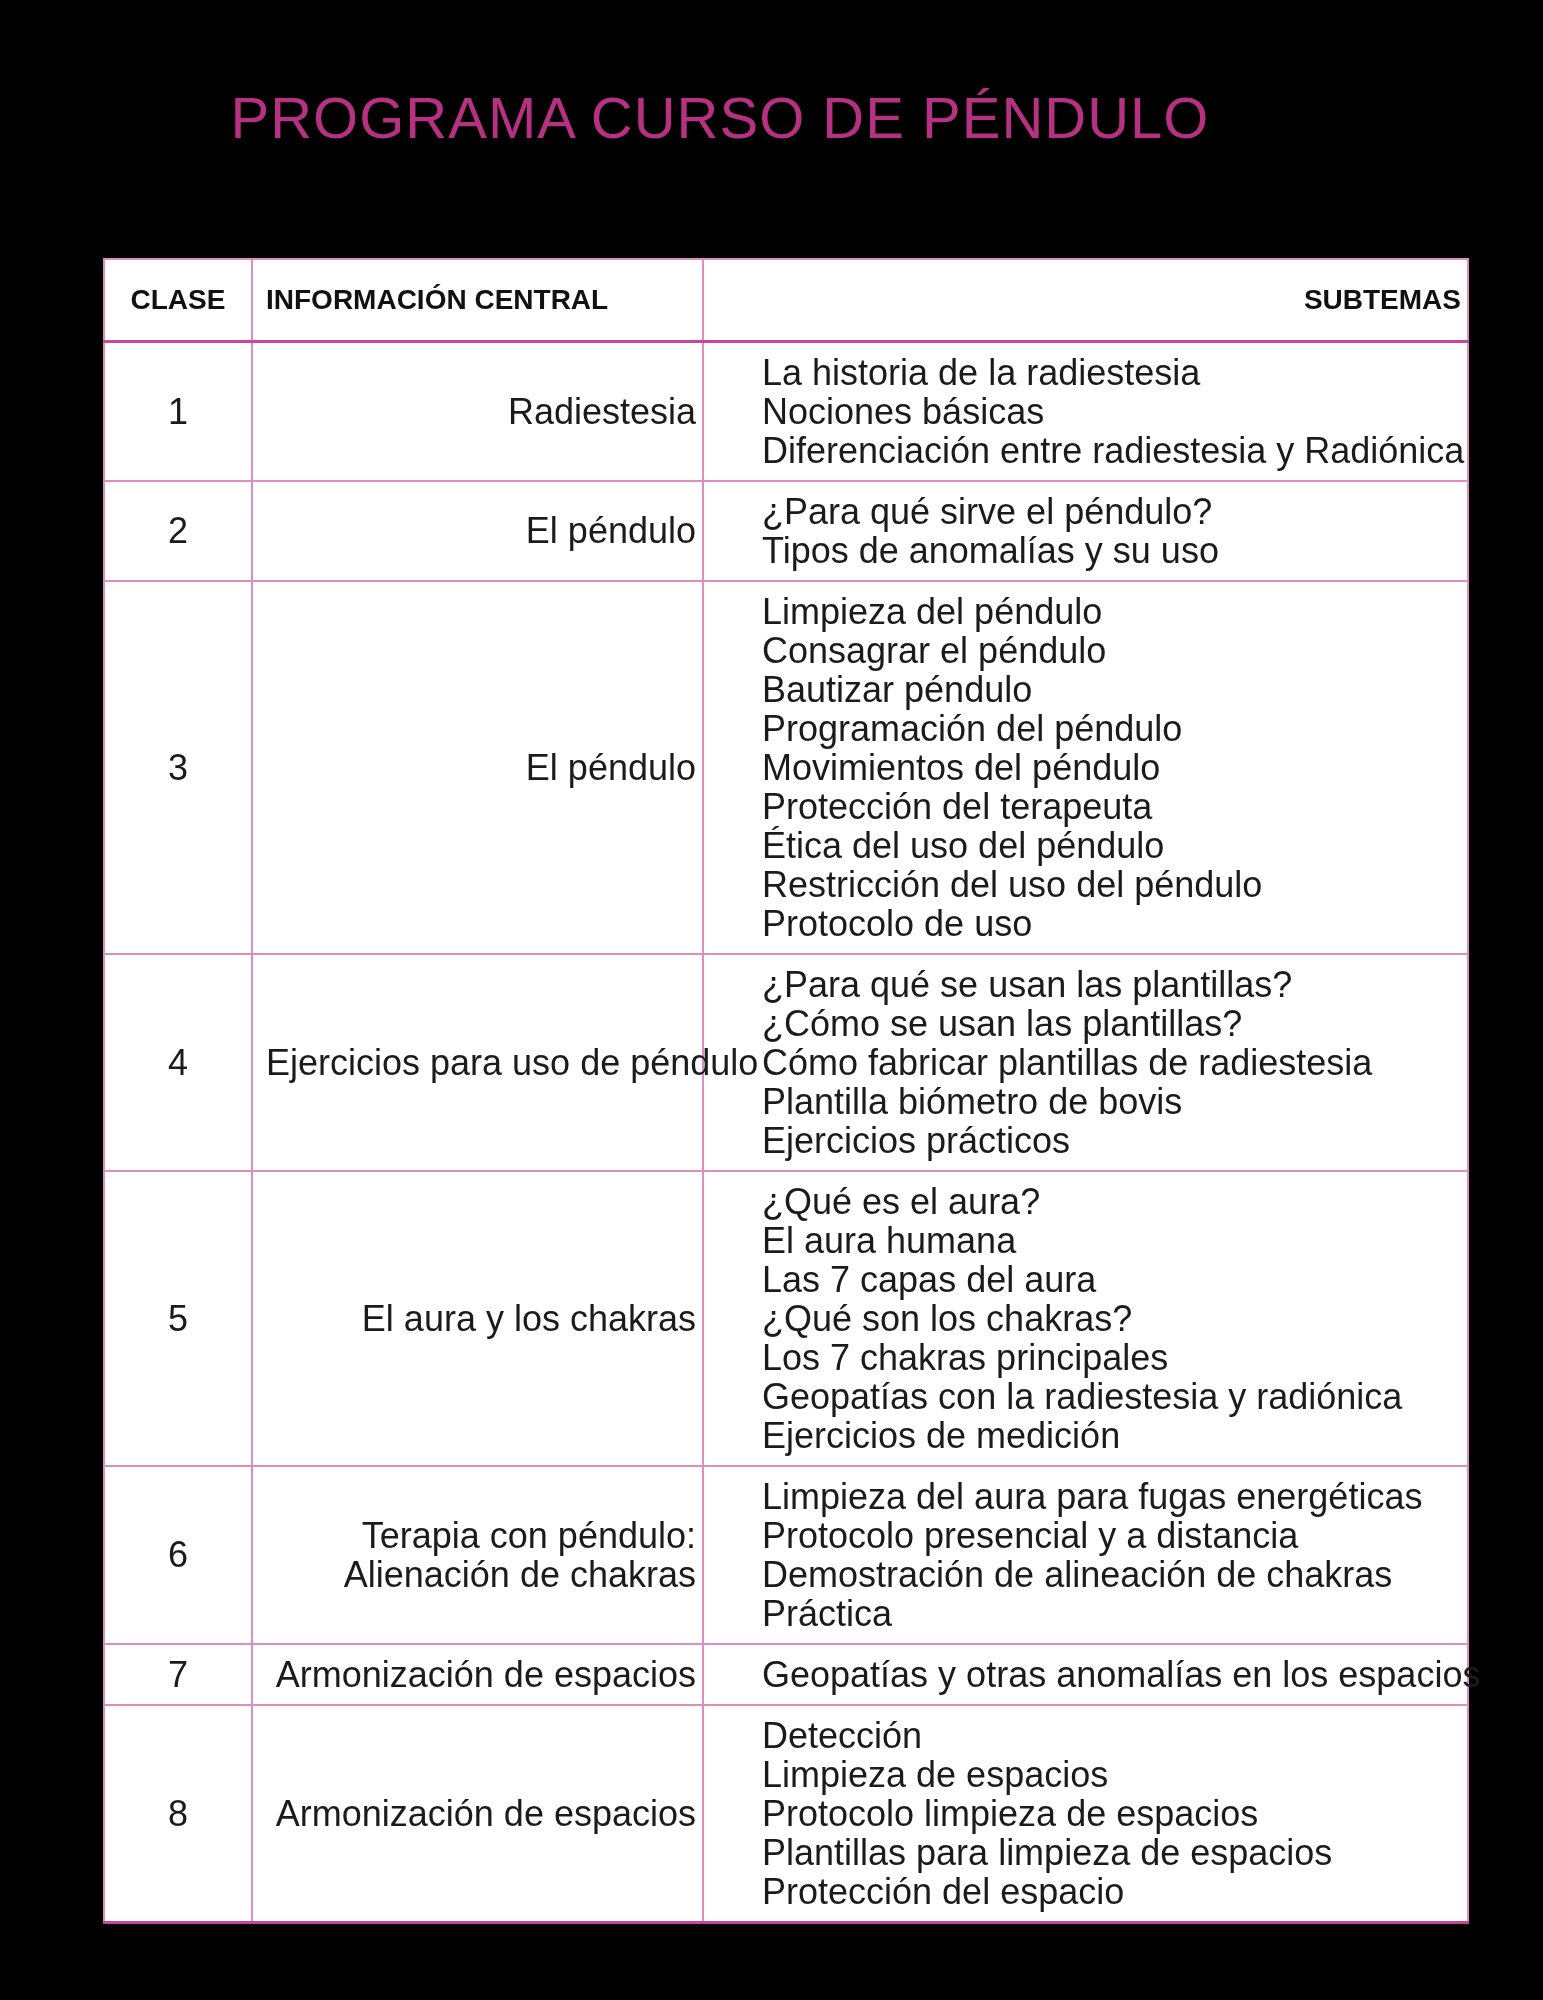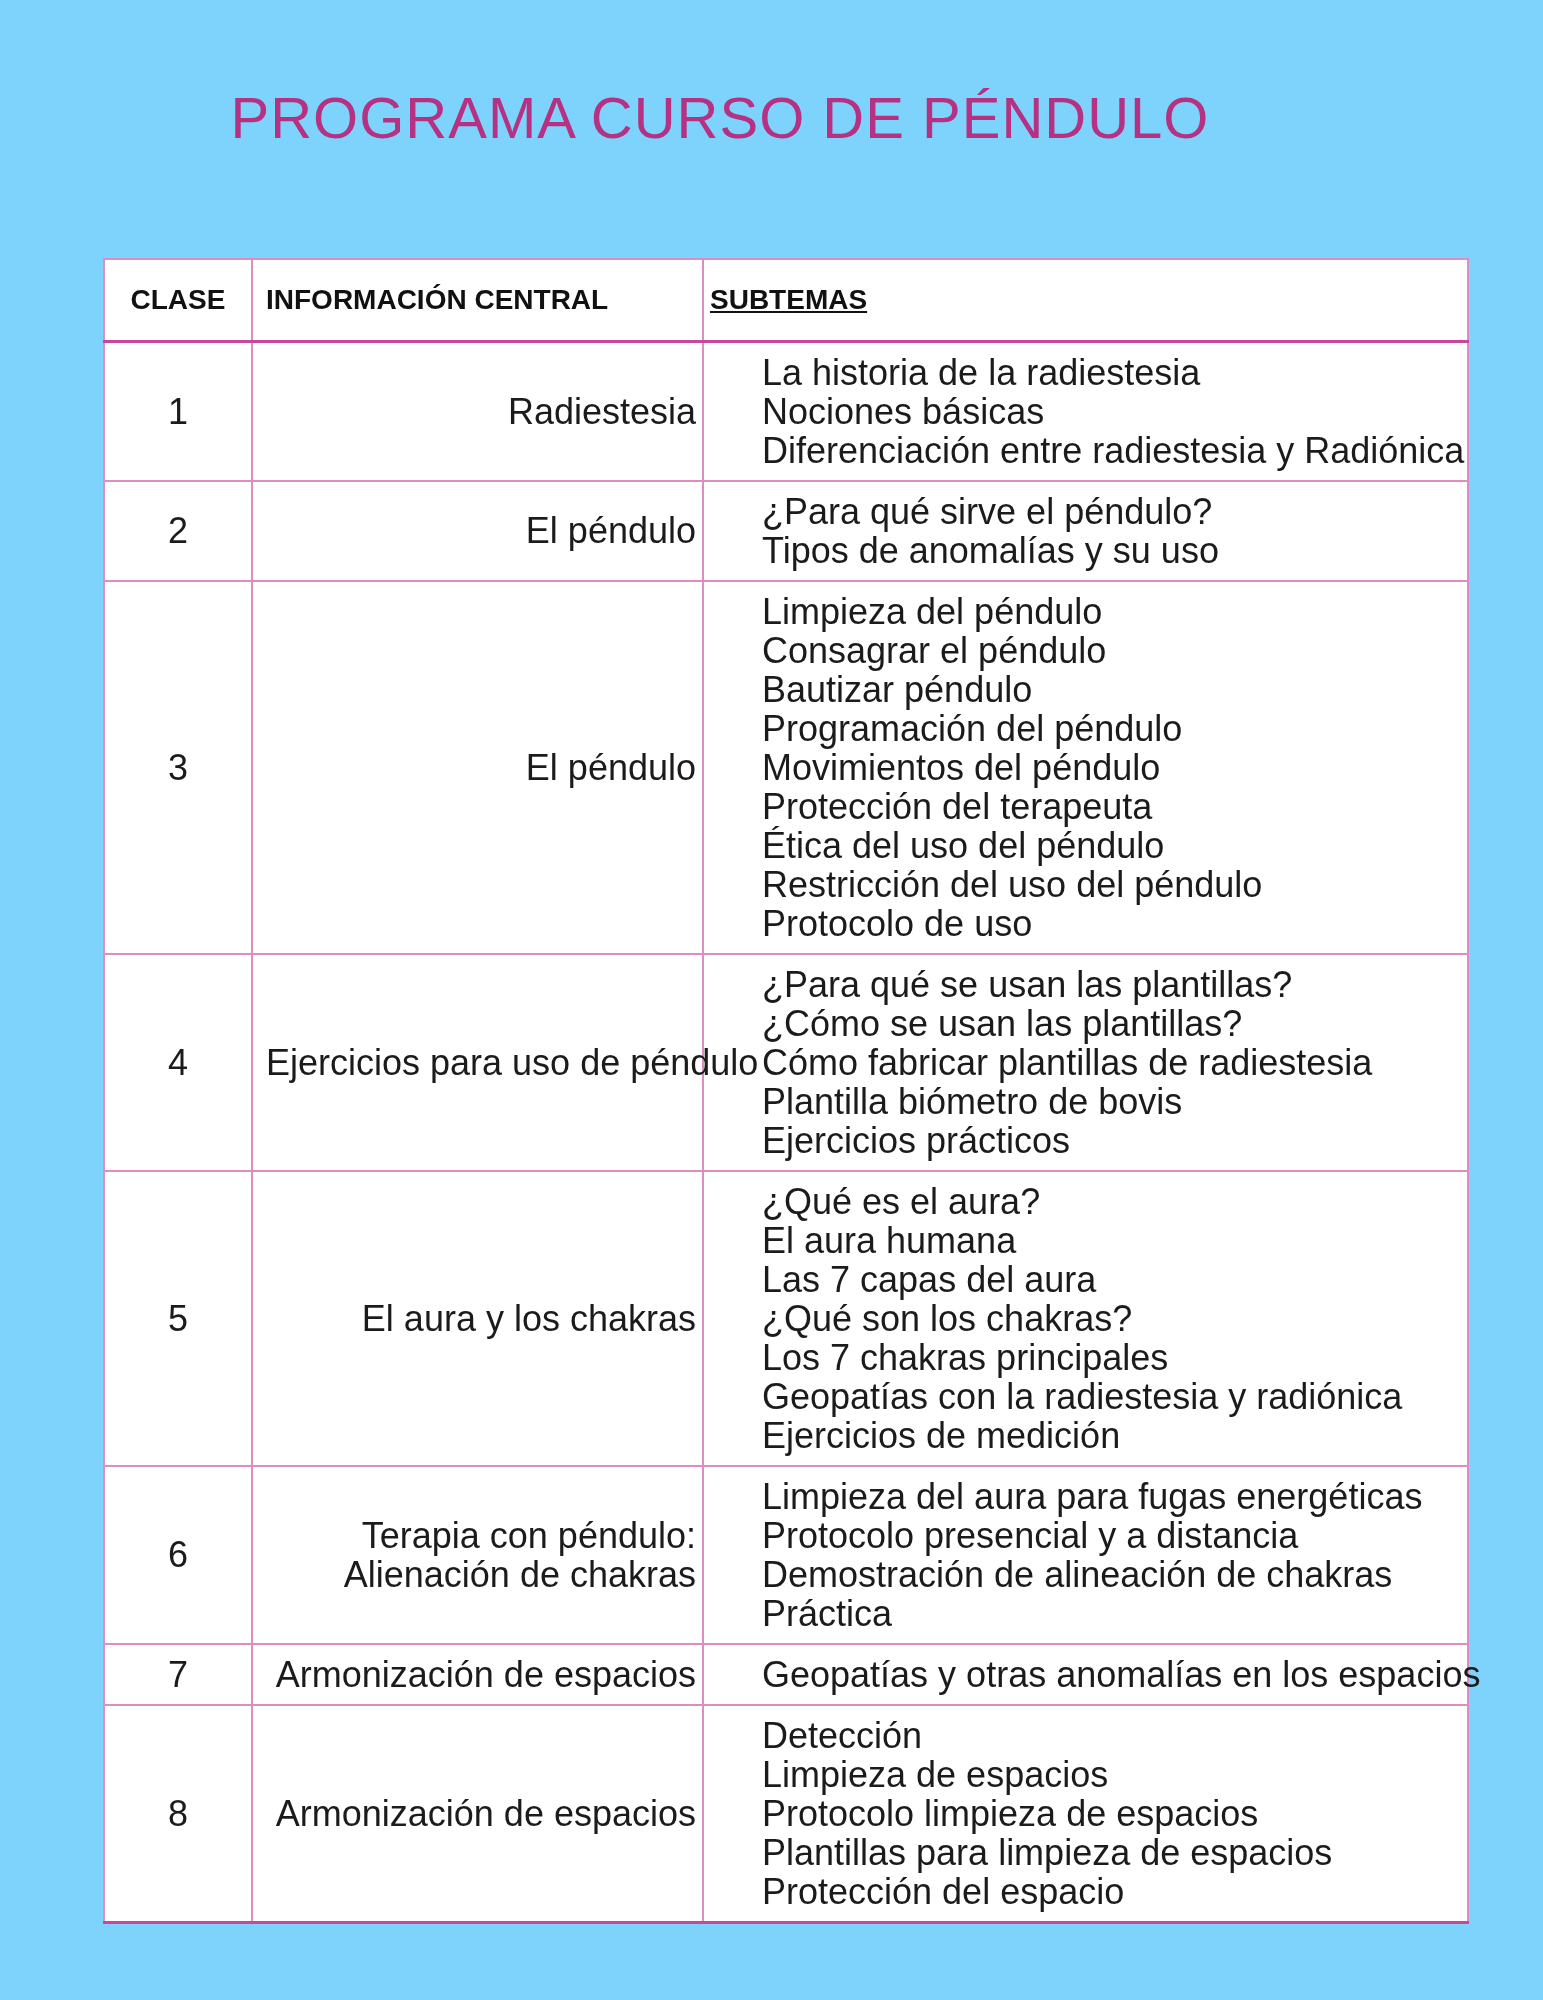--- a/index.html
+++ b/index.html
@@ -6,21 +6,21 @@
     margin: 0;
     padding: 0;
     background: #ffffff;
     font-family: "Liberation Sans", sans-serif;
     color: #1b1b1b;
   }
   .page {
     position: relative;
     width: 1543px;
     height: 2000px;
-    background: #7dd3fc;
+    background: #000000;
     overflow: hidden;
   }
   .title-wrap {
     width: 1440px;
     margin-top: 86px;
     text-align: center;
   }
   .page-title {
     font-size: 58px;
     font-weight: 400;
@@ -54,21 +54,21 @@
     vertical-align: middle;
   }
   th {
     font-size: 28px;
     font-weight: 700;
     color: #111111;
     padding: 24px 6px;
   }
   th.col-clase   { width: 134px; text-align: center; }
   th.col-central { width: 430px; text-align: left; padding-left: 13px; }
-  th.col-subtemas{ width: 751px; text-align: left; text-decoration: underline; }
+  th.col-subtemas{ width: 751px; text-align: right; }
   td {
     font-size: 36px;
     line-height: 39px;
     padding: 10px 6px;
   }
   td.cell-clase {
     text-align: center;
   }
   td.cell-central {
     text-align: right;

